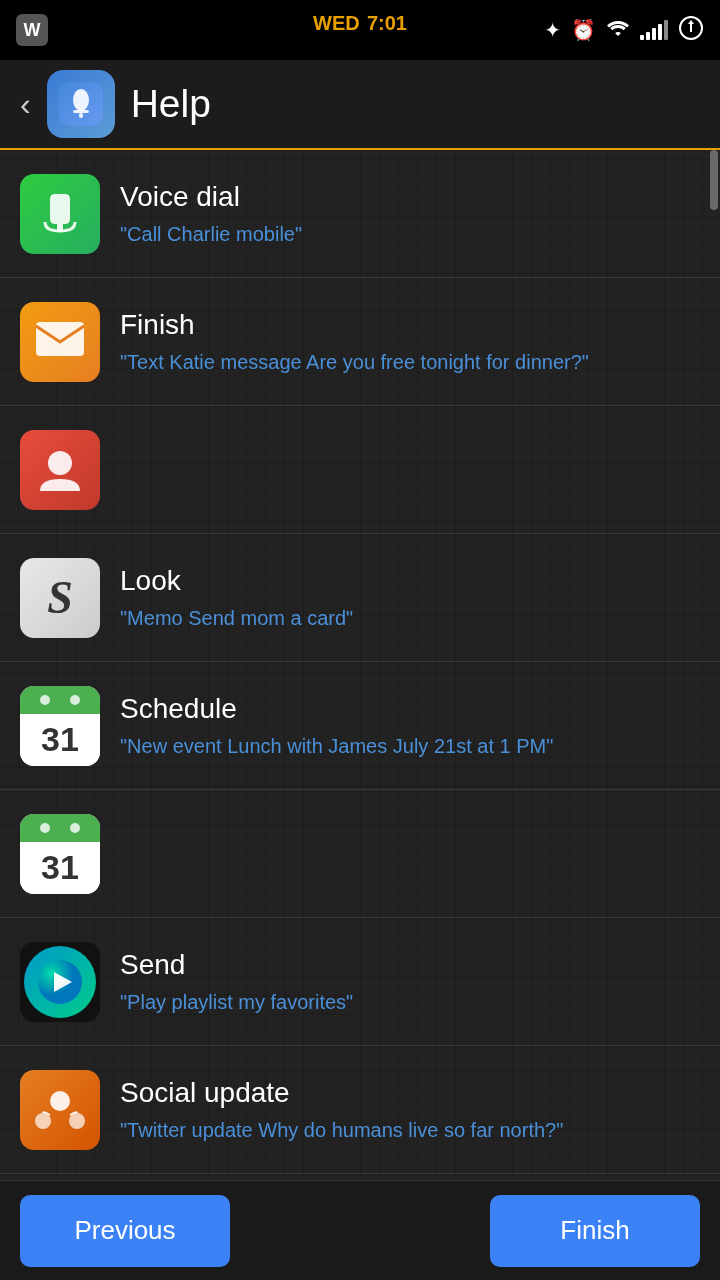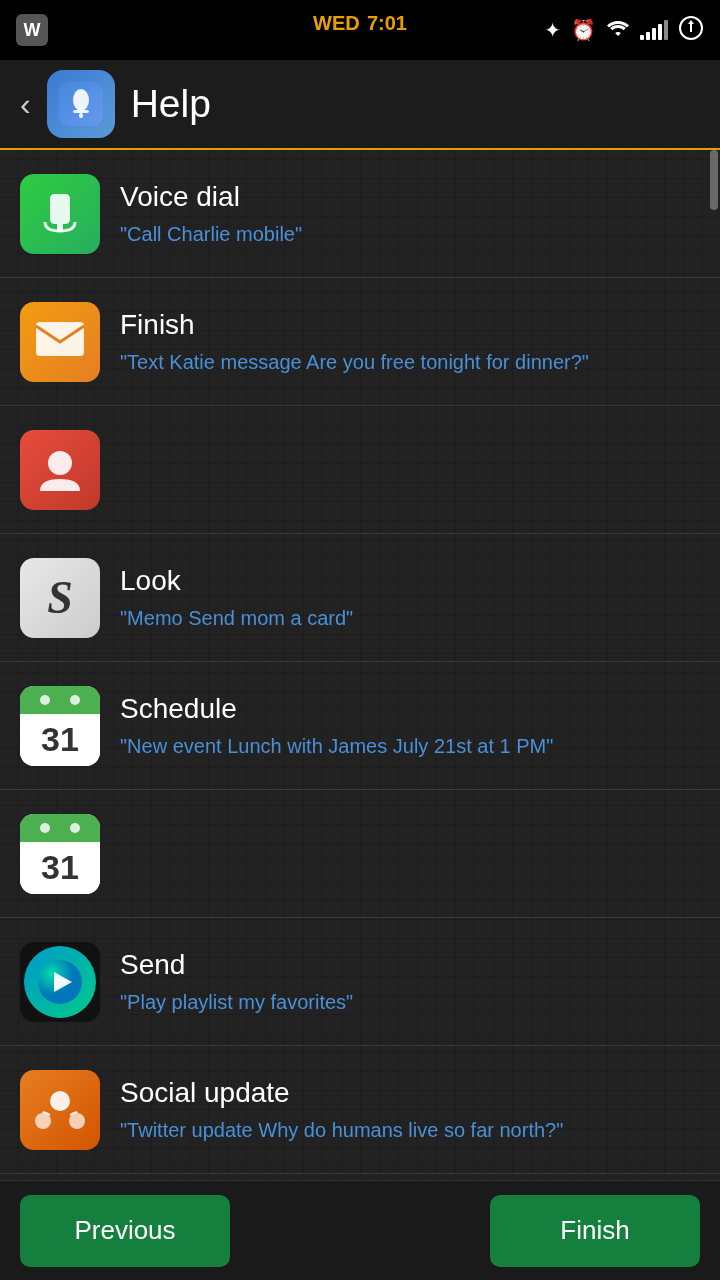--- a/index.html
+++ b/index.html
@@ -231,21 +231,21 @@
       background: #1a1a1a;
       display: flex;
       align-items: center;
       justify-content: space-between;
       padding: 0 20px;
       border-top: 1px solid #333;
     }
     .nav-button {
       width: 210px;
       height: 72px;
-      background: #15803d;
+      background: #3b82f6;
       border-radius: 10px;
       border: none;
       color: white;
       font-size: 26px;
       cursor: pointer;
       display: flex;
       align-items: center;
       justify-content: center;
     }
 

